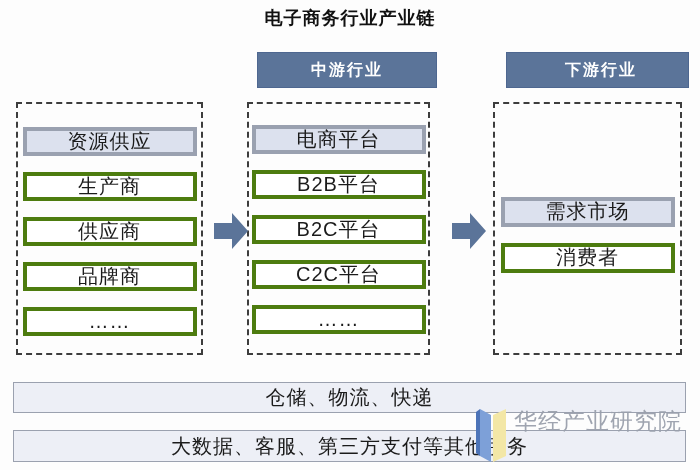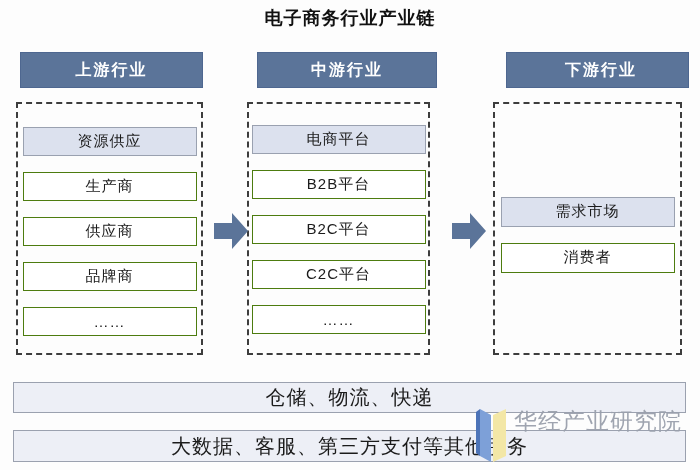--- a/index.html
+++ b/index.html
@@ -24,23 +24,23 @@
   .dashed-box{
     position:absolute;top:102px;height:253px;box-sizing:border-box;
     border:2px dashed #3d3d3d;background:transparent;
     display:flex;flex-direction:column;align-items:center;
   }
   .d-up{left:16px;width:187px;padding-top:23px;}
   .d-mid{left:247px;width:183px;padding-top:21px;}
   .d-down{left:493px;width:189px;justify-content:center;}
   .item{
     width:174px;height:29px;margin-bottom:16px;box-sizing:border-box;
-    background:#ffffff;border:1px solid #4d7c0f;
+    background:#ffffff;border:4px solid #4d7c0f;
     display:flex;align-items:center;justify-content:center;
-    font-size:15px;color:#1b1b1b;letter-spacing:1px;flex:none;
+    font-size:20px;color:#1b1b1b;letter-spacing:1px;flex:none;
   }
   .d-down .item{margin-bottom:0;margin-top:16px;height:30px;}
   .d-down .item:first-child{margin-top:12px;}
   .dashed-box .item:first-child{background:#dce1ee;border-color:#9aa1b0;}
   .arrow{position:absolute;top:211px;width:34px;height:40px;}
   .a1{left:214px;} .a2{left:452px;}
   .bar{
     position:absolute;left:13px;width:673px;box-sizing:border-box;
     background:#edeff6;border:1px solid #9ba1af;
     display:flex;align-items:center;justify-content:center;
@@ -58,21 +58,20 @@
     font-size:18px;font-weight:bold;color:#8a919d;letter-spacing:2px;opacity:.95;
   }
 </style>
 </head>
 <body>
 
 <div class="stage">
 
   <div class="title">电子商务行业产业链</div>
 
-  <div class="col-header h-up">上游行业</div>
   <div class="col-header h-mid">中游行业</div>
   <div class="col-header h-down">下游行业</div>
 
   <div class="dashed-box d-up">
     <div class="item">资源供应</div>
     <div class="item">生产商</div>
     <div class="item">供应商</div>
     <div class="item">品牌商</div>
     <div class="item">……</div>
   </div>

